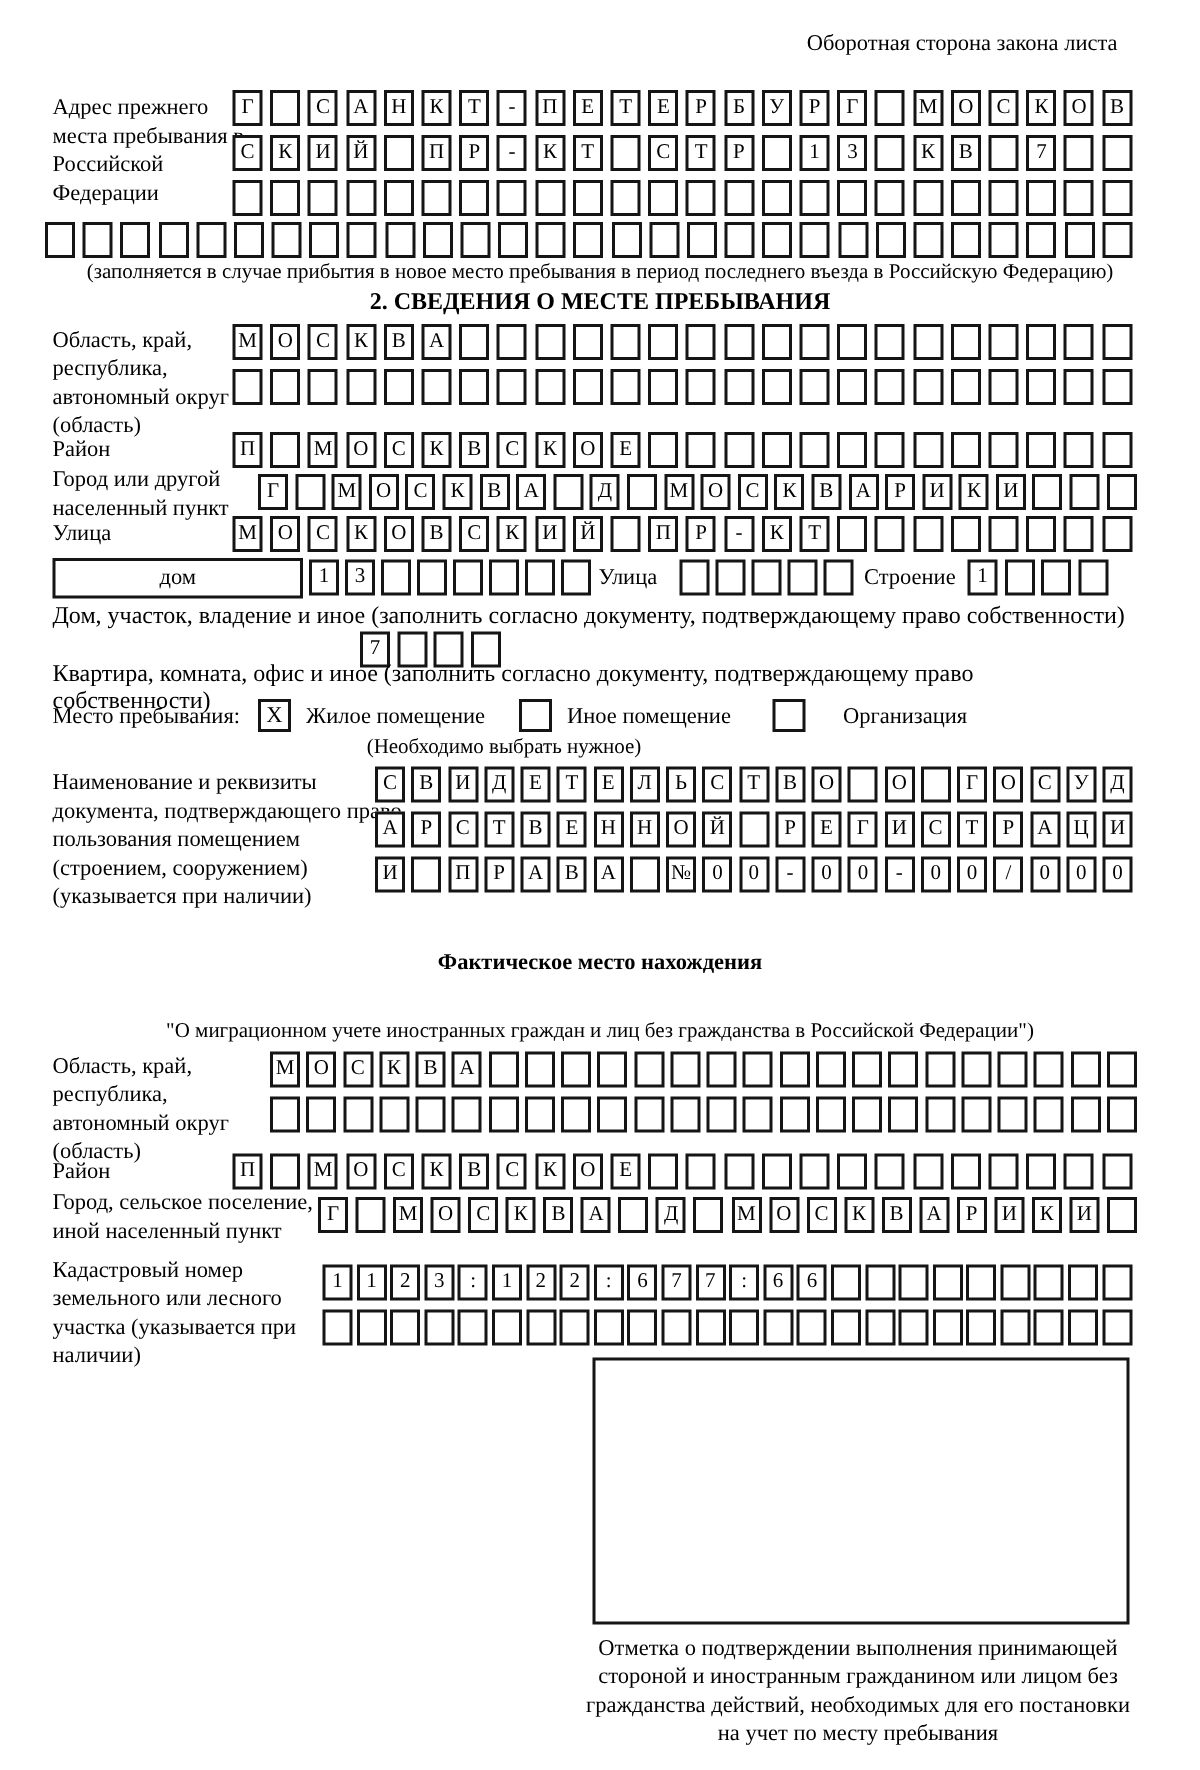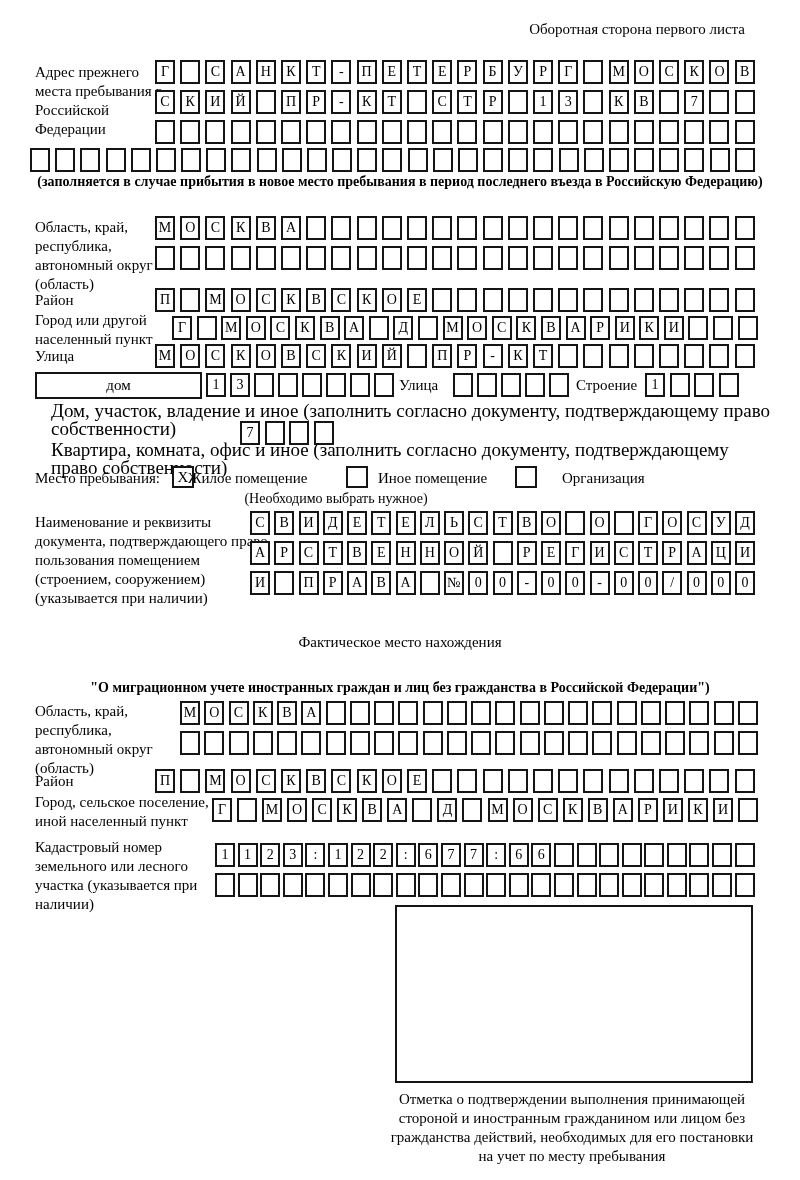--- a/index.html
+++ b/index.html
@@ -1,39 +1,39 @@
 <!DOCTYPE html>
 <html><head>
 <meta charset="utf-8">
 <style>
   html,body{margin:0;padding:0;background:#fff;}
   #page{position:relative;width:800px;height:1180px;background:#fff;color:#000;
         font-family:"Liberation Serif","DejaVu Serif",serif;overflow:hidden;}
   .lbl{position:absolute;font-size:15px;line-height:19px;}
-  .cap{position:absolute;font-size:19px;line-height:18px;margin-left:16px;}
+  .cap{position:absolute;font-size:16px;line-height:18px;}
   .note{position:absolute;font-size:14px;line-height:18px;}
-  .center{left:0;width:800px;text-align:center;font-weight:bold;}
+  .center{left:0;width:800px;text-align:center;}
   .h1{position:absolute;font-size:16px;font-weight:bold;}
-  .h2{position:absolute;font-size:15px;font-weight:normal;}
+  .h2{position:absolute;font-size:15px;font-weight:bold;}
   .cellrow{position:absolute;display:flex;justify-content:space-between;}
   .cell{flex:0 0 20px;height:24px;box-sizing:border-box;border:2px solid #151515;
         display:flex;align-items:center;justify-content:center;
         font-size:14px;line-height:1;background:#fff;}
   .labelbox{position:absolute;box-sizing:border-box;border:2px solid #151515;
         display:flex;align-items:center;justify-content:center;font-size:15px;background:#fff;}
   .chk{position:absolute;width:22px;height:22px;box-sizing:border-box;border:2px solid #151515;
         display:flex;align-items:center;justify-content:center;font-size:15px;background:#fff;}
   .bigbox{position:absolute;box-sizing:border-box;border:2px solid #151515;background:#fff;}
 </style>
 </head>
 <body>
 
 <div id="page">
 
-  <div class="lbl" style="left:400px;top:20px;width:345px;text-align:right">Оборотная сторона первого листа</div>
+  <div class="lbl" style="left:400px;top:20px;width:345px;text-align:right">Оборотная сторона закона листа</div>
 
   <div class="lbl" style="left:35px;top:63px;width:132px">Адрес прежнего места пребывания в Российской Федерации</div>
   <div class="cellrow" style="left:155px;top:60px;width:600px">
       <span class="cell">Г</span>
       <span class="cell"></span>
       <span class="cell">С</span>
       <span class="cell">А</span>
       <span class="cell">Н</span>
       <span class="cell">К</span>
       <span class="cell">Т</span>
@@ -133,20 +133,21 @@
       <span class="cell"></span>
       <span class="cell"></span>
       <span class="cell"></span>
       <span class="cell"></span>
       <span class="cell"></span>
       <span class="cell"></span>
       <span class="cell"></span>
     </div>
   <div class="note center" style="top:173px">(заполняется в случае прибытия в новое место пребывания в период последнего въезда в Российскую Федерацию)</div>
 
+  <div class="h1 center" style="top:193px">2. СВЕДЕНИЯ О МЕСТЕ ПРЕБЫВАНИЯ</div>
 
   <div class="lbl" style="left:35px;top:218px;width:118px">Область, край, республика, автономный округ (область)</div>
   <div class="cellrow" style="left:155px;top:216px;width:600px">
       <span class="cell">М</span>
       <span class="cell">О</span>
       <span class="cell">С</span>
       <span class="cell">К</span>
       <span class="cell">В</span>
       <span class="cell">А</span>
       <span class="cell"></span>
@@ -312,21 +313,21 @@
   <div class="cellrow" style="left:240px;top:421px;width:94px">
       <span class="cell">7</span>
       <span class="cell"></span>
       <span class="cell"></span>
       <span class="cell"></span>
     </div>
   <div class="cap" style="left:35px;top:441px;width:720px">Квартира, комната, офис и иное (заполнить согласно документу, подтверждающему право собственности)</div>
 
   <div class="lbl" style="left:35px;top:469px">Место пребывания:</div>
   <div class="chk" style="left:172px;top:466px">X</div>
-  <div class="lbl" style="left:188px;top:469px">Жилое помещение</div>
+  <div class="lbl" style="left:204px;top:469px">Жилое помещение</div>
   <div class="chk" style="left:346px;top:466px"></div>
   <div class="lbl" style="left:378px;top:469px">Иное помещение</div>
   <div class="chk" style="left:515px;top:466px"></div>
   <div class="lbl" style="left:562px;top:469px">Организация</div>
   <div class="note" style="left:166px;top:490px;width:340px;text-align:center">(Необходимо выбрать нужное)</div>
 
   <div class="lbl" style="left:35px;top:513px;width:238px">Наименование и реквизиты документа, подтверждающего право пользования помещением (строением, сооружением) (указывается при наличии)</div>
   <div class="cellrow" style="left:250px;top:511px;width:505px">
       <span class="cell">С</span>
       <span class="cell">В</span>

